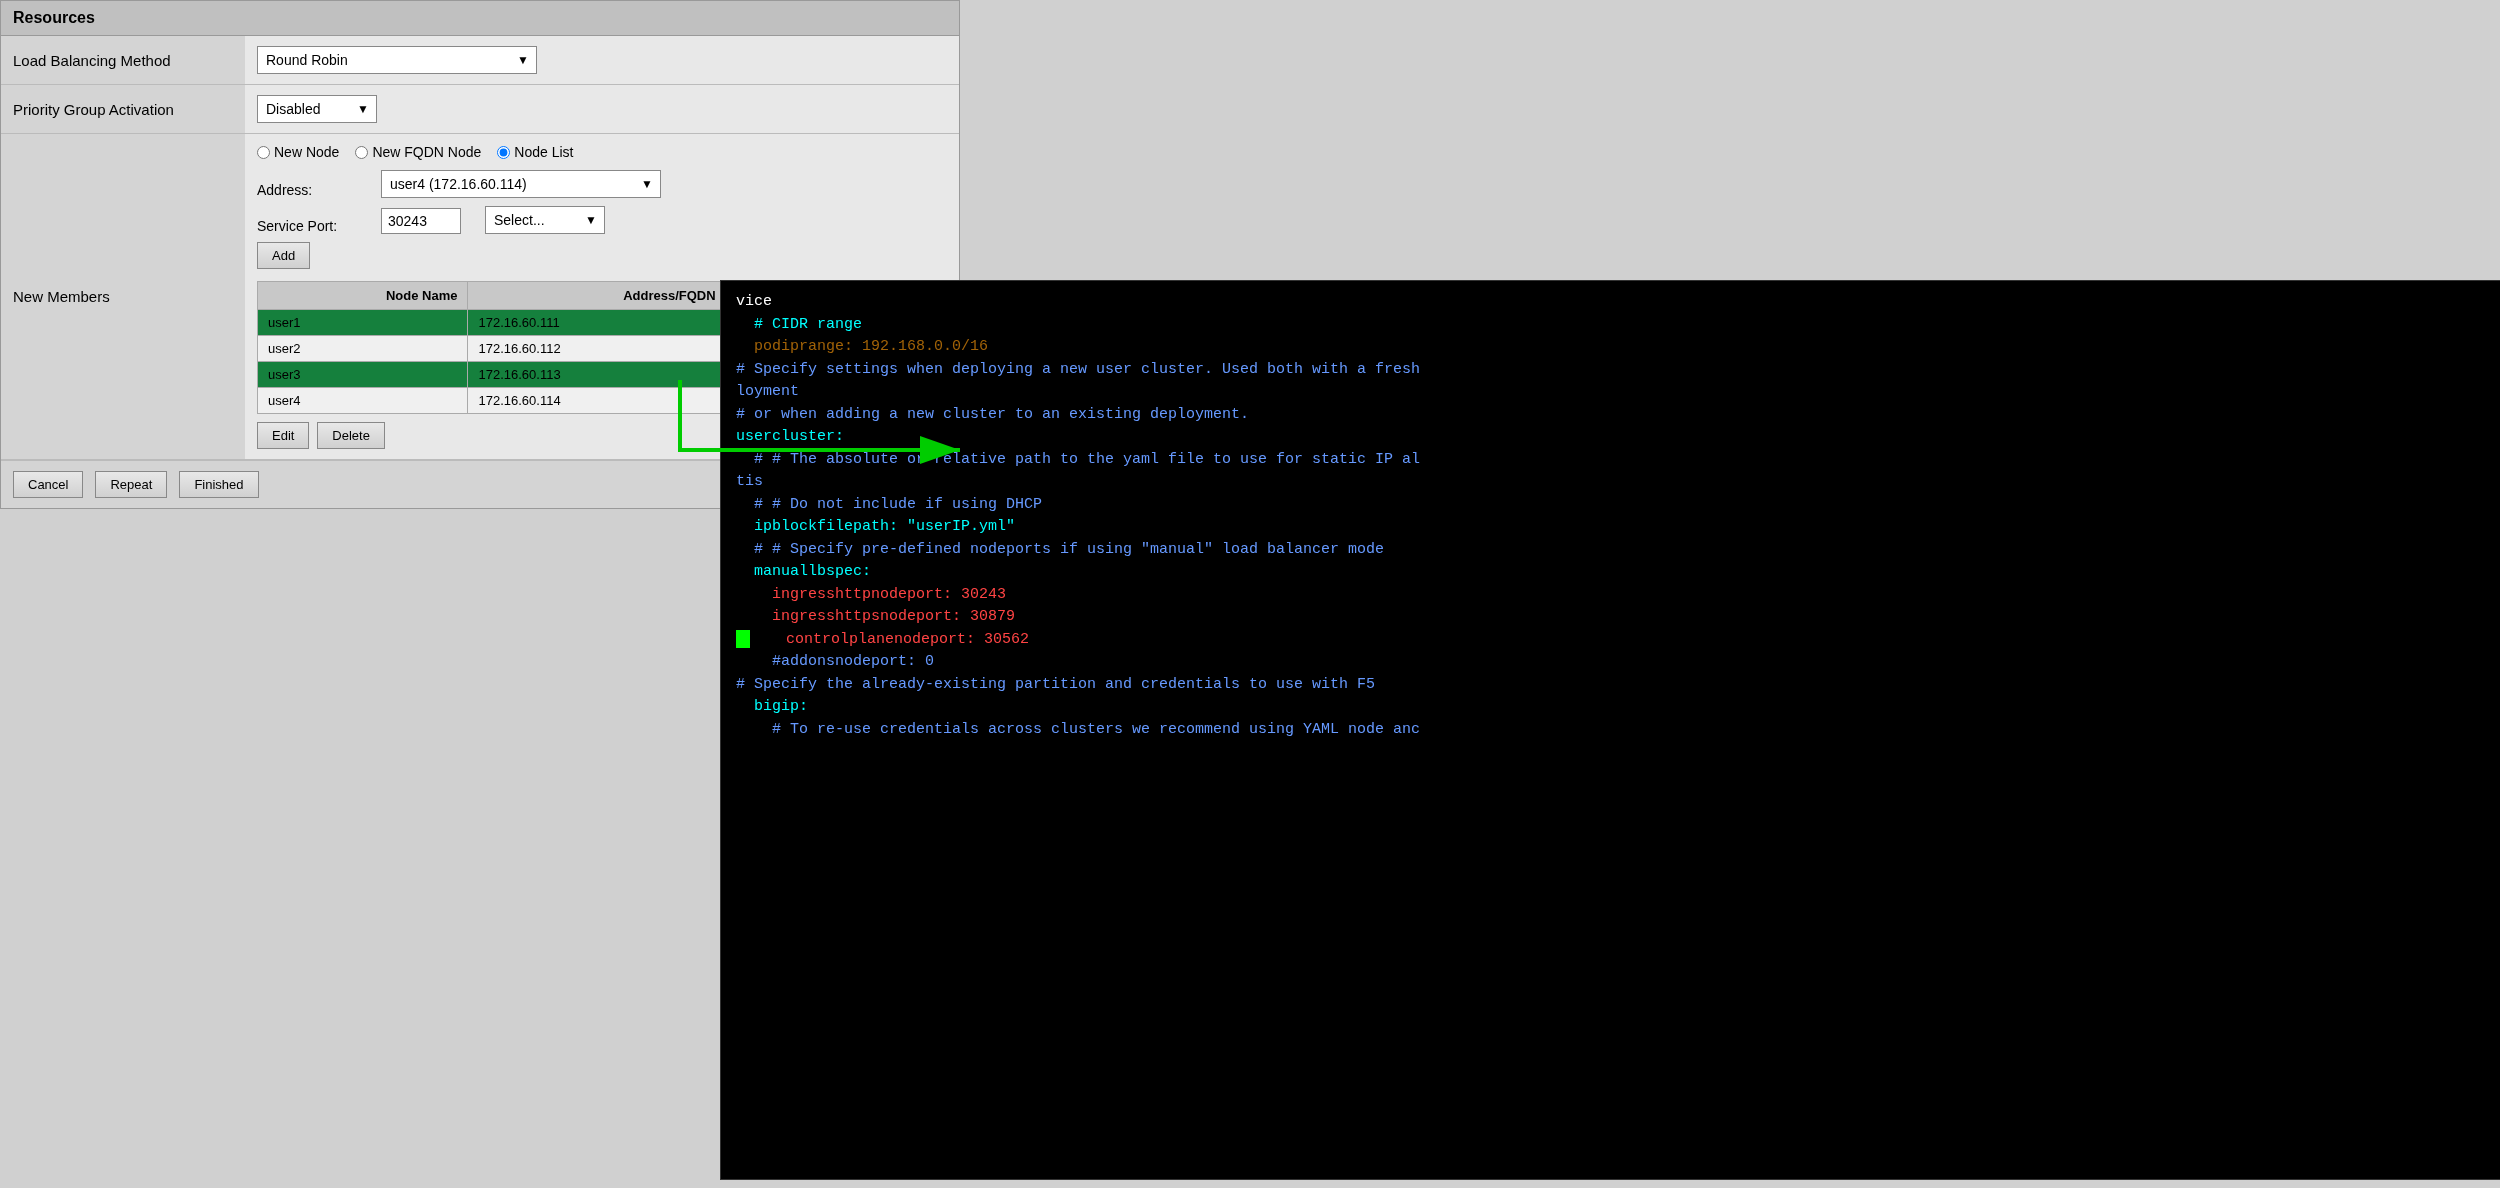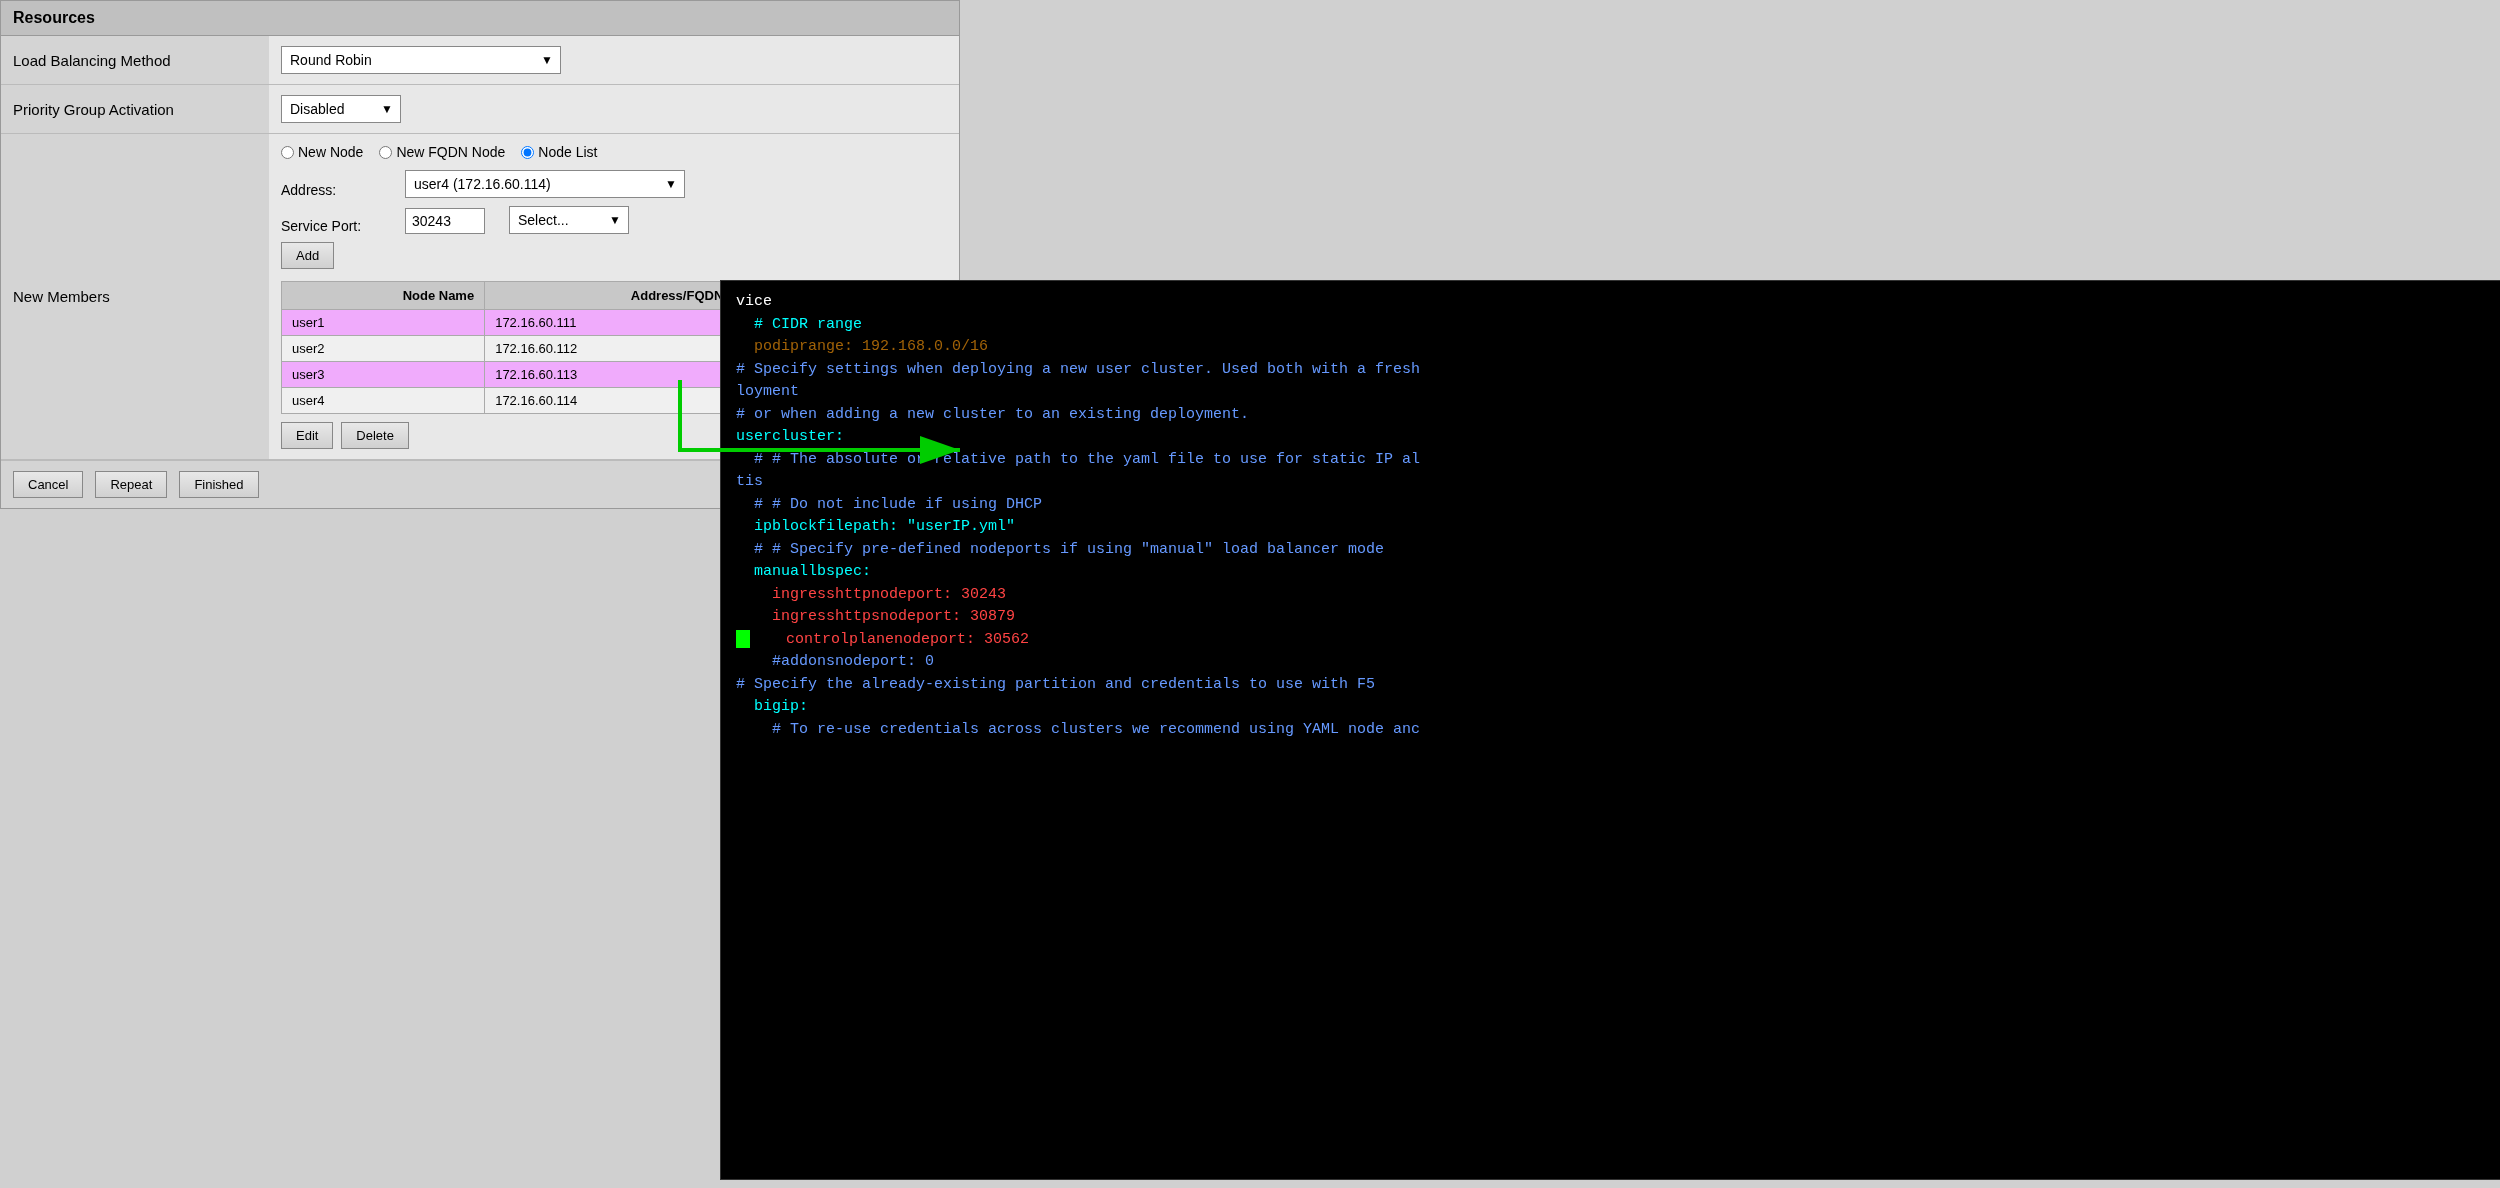--- a/index.html
+++ b/index.html
@@ -37,21 +37,21 @@
 
     .form-table td {
       padding: 10px 12px;
       vertical-align: top;
       border-bottom: 1px solid #bbb;
     }
 
     .form-table .label-cell {
       background: #d4d4d4;
       font-weight: normal;
-      width: 268px;
+      width: 244px;
       vertical-align: middle;
       font-size: 15px;
     }
 
     .form-table .value-cell {
       background: #e8e8e8;
     }
 
     .select-wrapper {
       display: inline-flex;
@@ -142,21 +142,21 @@
       padding: 6px 10px;
       text-align: right;
       font-size: 13px;
       font-weight: bold;
     }
 
     .members-table td {
       border: 1px solid #aaa;
       padding: 5px 10px;
       font-size: 13px;
-      background: #f0abfc;
+      background: #15803d;
     }
 
     .members-table tr:nth-child(even) td {
       background: #f0f0f0;
     }
 
     .footer-bar {
       padding: 10px 12px;
       background: #d4d4d4;
       border-top: 1px solid #bbb;

